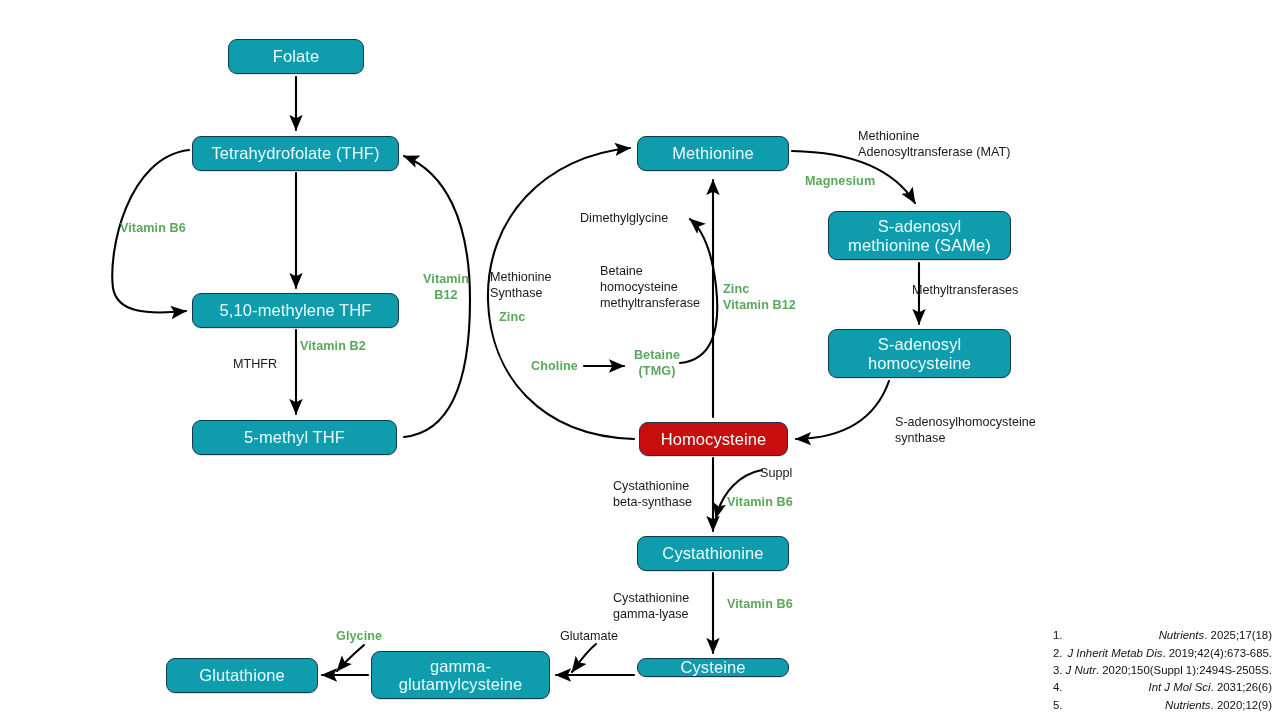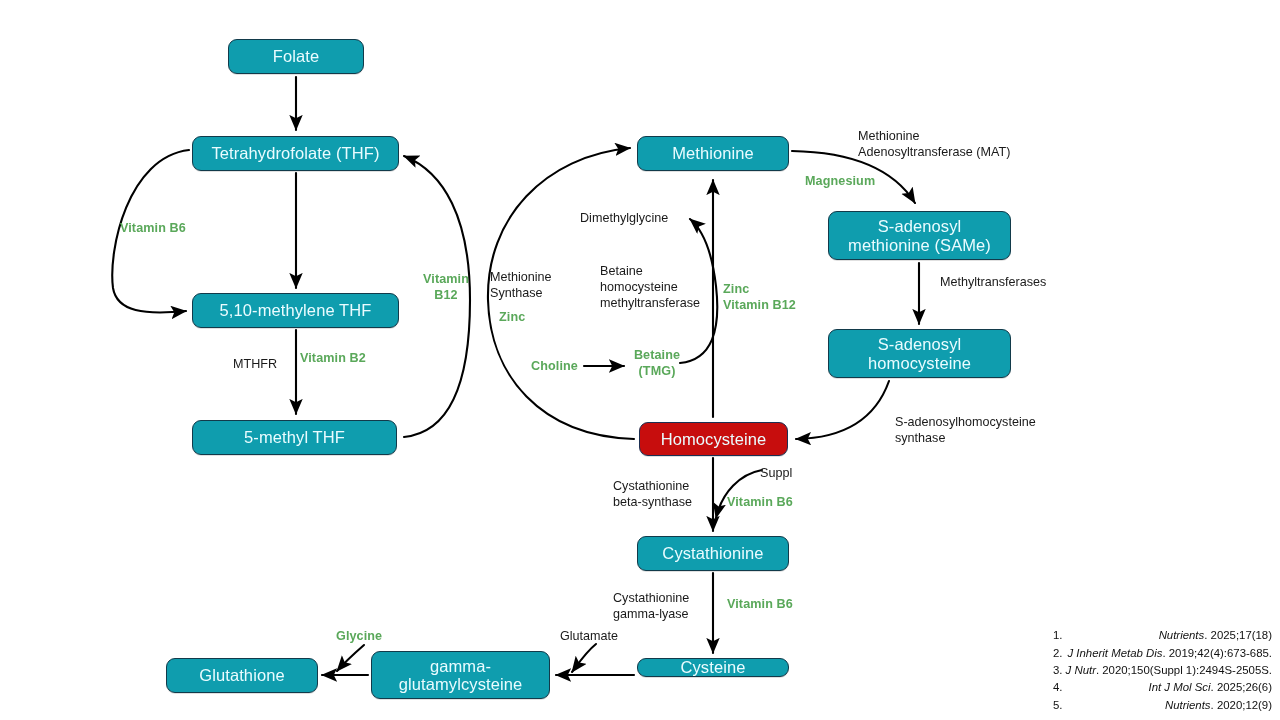--- a/index.html
+++ b/index.html
@@ -109,54 +109,54 @@
       <div class="node red" style="left: 639px; top: 422px; width: 149px; height: 34px; white-space: pre-line;">Homocysteine</div>
       <div class="node teal" style="left: 637px; top: 536px; width: 152px; height: 35px; white-space: pre-line;">Cystathionine</div>
       <div class="node teal" style="left: 637px; top: 658px; width: 152px; height: 19px; white-space: pre-line;">Cysteine</div>
       <div class="node teal" style="left: 371px; top: 651px; width: 179px; height: 48px; white-space: pre-line;">gamma-
 glutamylcysteine</div>
       <div class="node teal" style="left: 166px; top: 658px; width: 152px; height: 35px; white-space: pre-line;">Glutathione</div>
     </div>
   <div id="labels">
       <div class="lbl green" style="left: 120px; top: 220px; width: 110px;">Vitamin B6</div>
       <div class="lbl" style="left: 233px; top: 356px; width: 70px;">MTHFR</div>
-      <div class="lbl green" style="left: 300px; top: 350px; width: 100px;">Vitamin B2</div>
+      <div class="lbl green" style="left: 300px; top: 338px; width: 100px;">Vitamin B2</div>
       <div class="lbl green c" style="left: 416px; top: 271px; width: 60px;">Vitamin
 B12</div>
       <div class="lbl" style="left: 490px; top: 269px; width: 92px;">Methionine
 Synthase</div>
       <div class="lbl green" style="left: 499px; top: 309px; width: 60px;">Zinc</div>
       <div class="lbl" style="left: 580px; top: 210px; width: 110px;">Dimethylglycine</div>
       <div class="lbl" style="left: 600px; top: 263px; width: 120px;">Betaine
 homocysteine
 methyltransferase</div>
       <div class="lbl green" style="left: 531px; top: 358px; width: 60px;">Choline</div>
       <div class="lbl green c" style="left: 628px; top: 347px; width: 58px;">Betaine
 (TMG)</div>
       <div class="lbl green" style="left: 723px; top: 281px; width: 90px;">Zinc
 Vitamin B12</div>
       <div class="lbl" style="left: 858px; top: 128px; width: 190px;">Methionine
 Adenosyltransferase (MAT)</div>
       <div class="lbl green" style="left: 805px; top: 173px; width: 95px;">Magnesium</div>
-      <div class="lbl" style="left: 912px; top: 274px; width: 130px; margin-left: 28px;">Methyltransferases</div>
+      <div class="lbl" style="left: 912px; top: 282px; width: 130px;">Methyltransferases</div>
       <div class="lbl" style="left: 895px; top: 414px; width: 170px;">S-adenosylhomocysteine
 synthase</div>
       <div class="lbl" style="left: 760px; top: 465px; width: 60px;">Suppl</div>
       <div class="lbl" style="left: 613px; top: 478px; width: 105px;">Cystathionine
 beta-synthase</div>
       <div class="lbl green" style="left: 727px; top: 494px; width: 90px;">Vitamin B6</div>
       <div class="lbl" style="left: 613px; top: 590px; width: 105px;">Cystathionine
 gamma-lyase</div>
       <div class="lbl green" style="left: 727px; top: 596px; width: 90px;">Vitamin B6</div>
       <div class="lbl" style="left: 560px; top: 628px; width: 80px;">Glutamate</div>
       <div class="lbl green" style="left: 336px; top: 628px; width: 70px;">Glycine</div>
     </div>
 
   <div id="refs">
     <ol>
         <li><span class="j">Nutrients</span><span>. 2025;17(18)</span></li>
         <li><span class="j">J Inherit Metab Dis</span><span>. 2019;42(4):673-685.</span></li>
         <li><span class="j">J Nutr</span><span>. 2020;150(Suppl 1):2494S-2505S.</span></li>
-        <li><span class="j">Int J Mol Sci</span><span>. 2025;26(6)</span></li>
+        <li><span class="j">Int J Mol Sci</span><span>. 2031;26(6)</span></li>
         <li><span class="j">Nutrients</span><span>. 2020;12(9)</span></li>
       </ol>
   </div>
 </div>
 
 </body></html>

